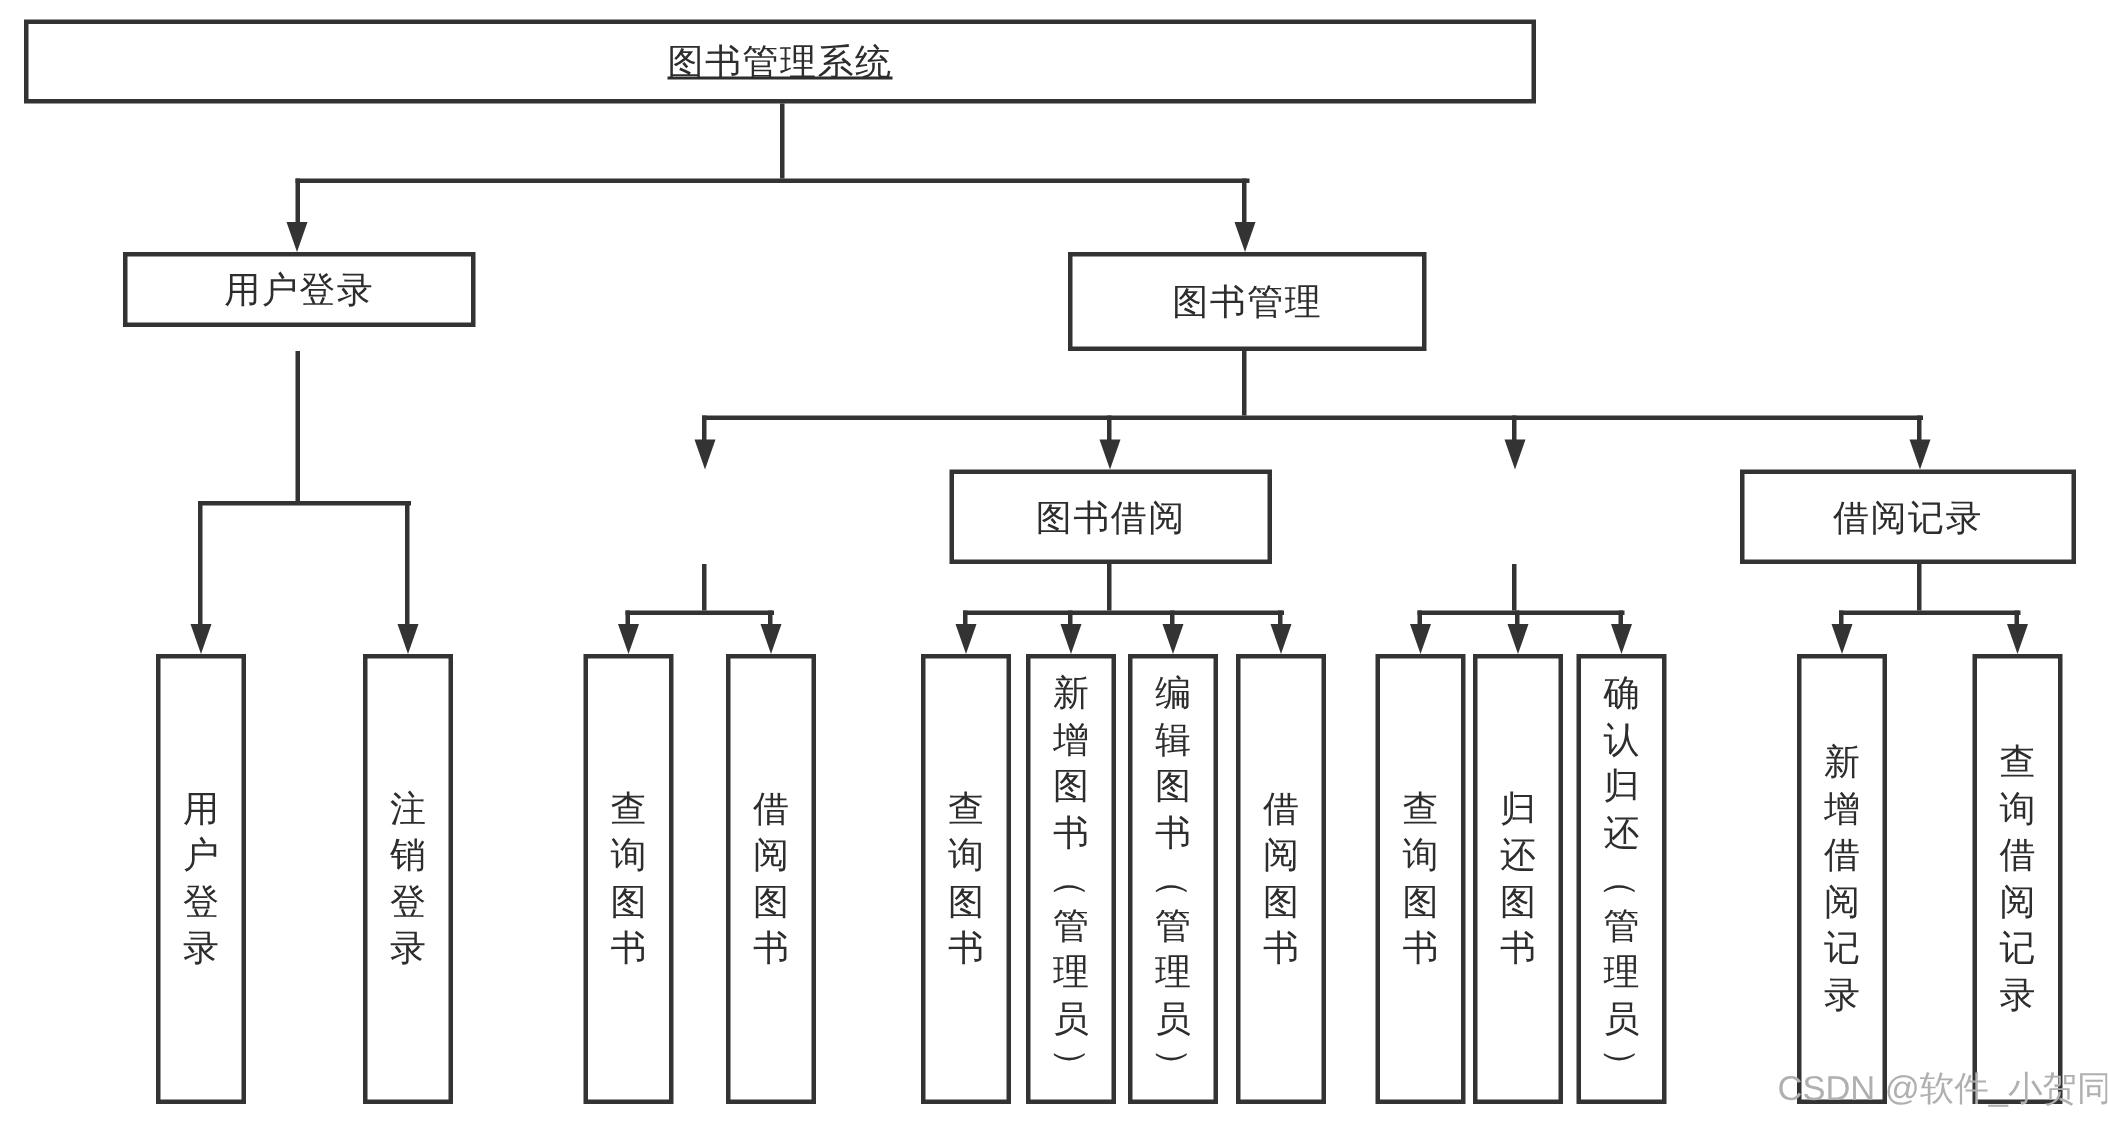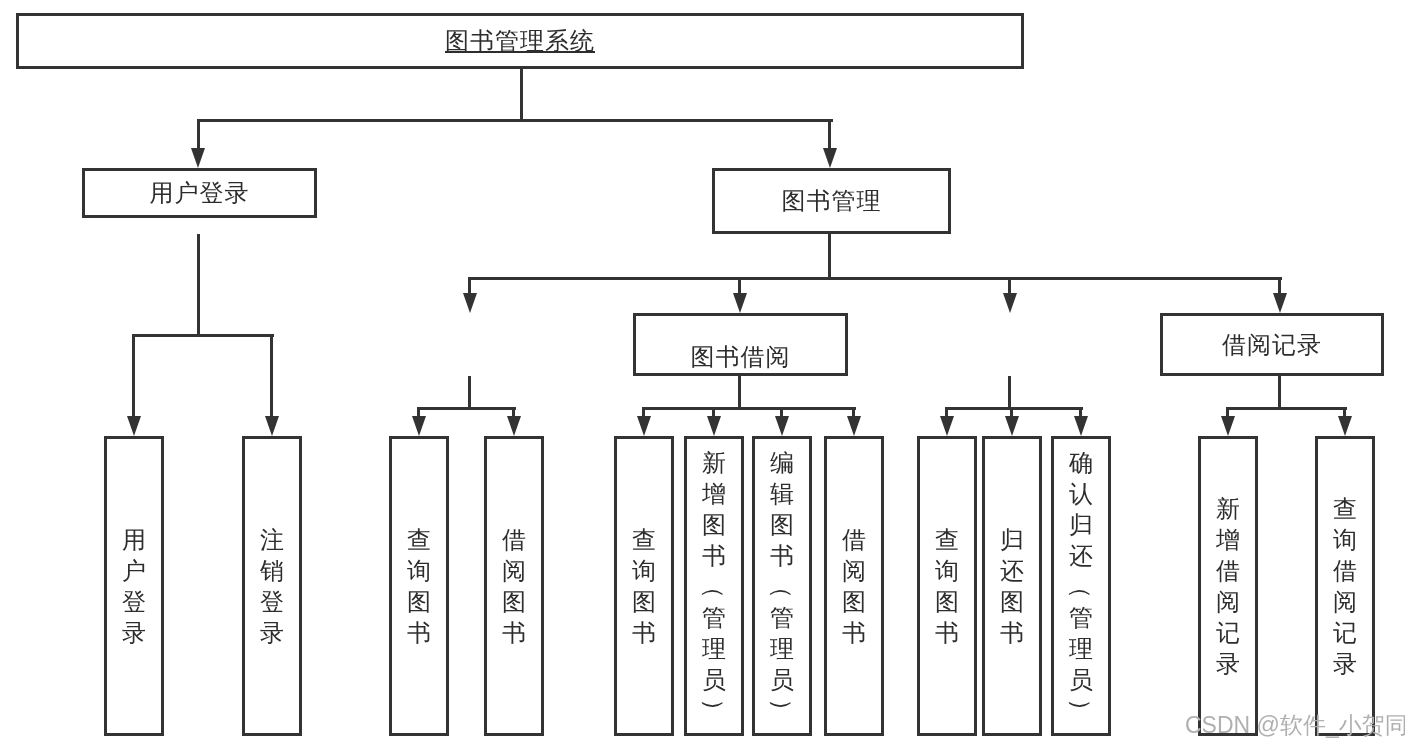--- a/index.html
+++ b/index.html
@@ -64,21 +64,21 @@
   <div class="hline" style="left:468px;top:277px;width:814px;"></div>
   <div class="vline" style="left:468px;top:277px;height:18px;"></div>
   <div class="arrow" style="left:463px;top:293px;"></div>
   <div class="vline" style="left:738px;top:277px;height:18px;"></div>
   <div class="arrow" style="left:733px;top:293px;"></div>
   <div class="vline" style="left:1008px;top:277px;height:18px;"></div>
   <div class="arrow" style="left:1003px;top:293px;"></div>
   <div class="vline" style="left:1278px;top:277px;height:18px;"></div>
   <div class="arrow" style="left:1273px;top:293px;"></div>
 
-  <div class="box" style="left:633px;top:313px;width:215px;height:63px;align-items:flex-end;">
+  <div class="box" style="left:633px;top:313px;width:215px;height:63px;">
     <span>图书借阅</span>
   </div>
   <div class="box" style="left:1160px;top:313px;width:224px;height:63px;text-align:center;">
     <span>借阅记录</span>
   </div>
 
   <div class="vline" style="left:468px;top:376px;height:31px;"></div>
   <div class="hline" style="left:417px;top:407px;width:99px;"></div>
   <div class="vline" style="left:417px;top:407px;height:11px;"></div>
   <div class="arrow" style="left:412px;top:416px;"></div>

